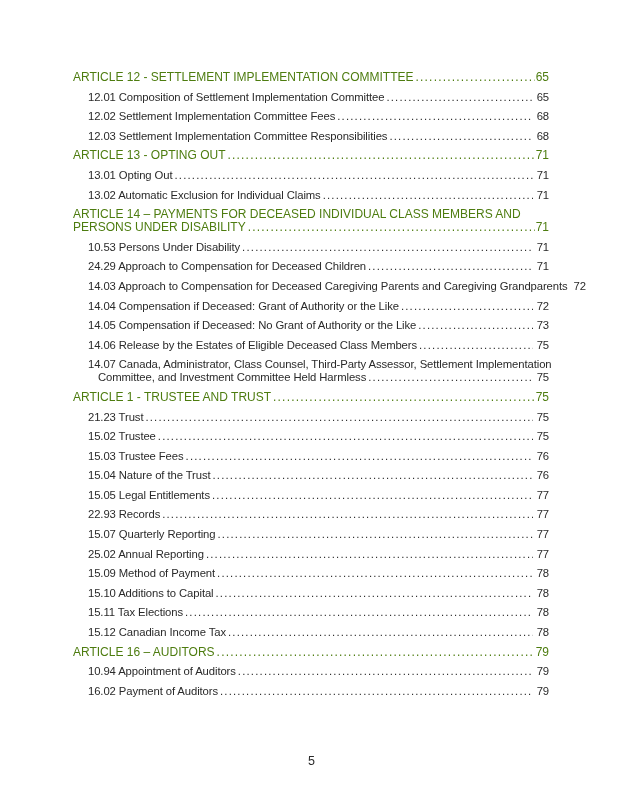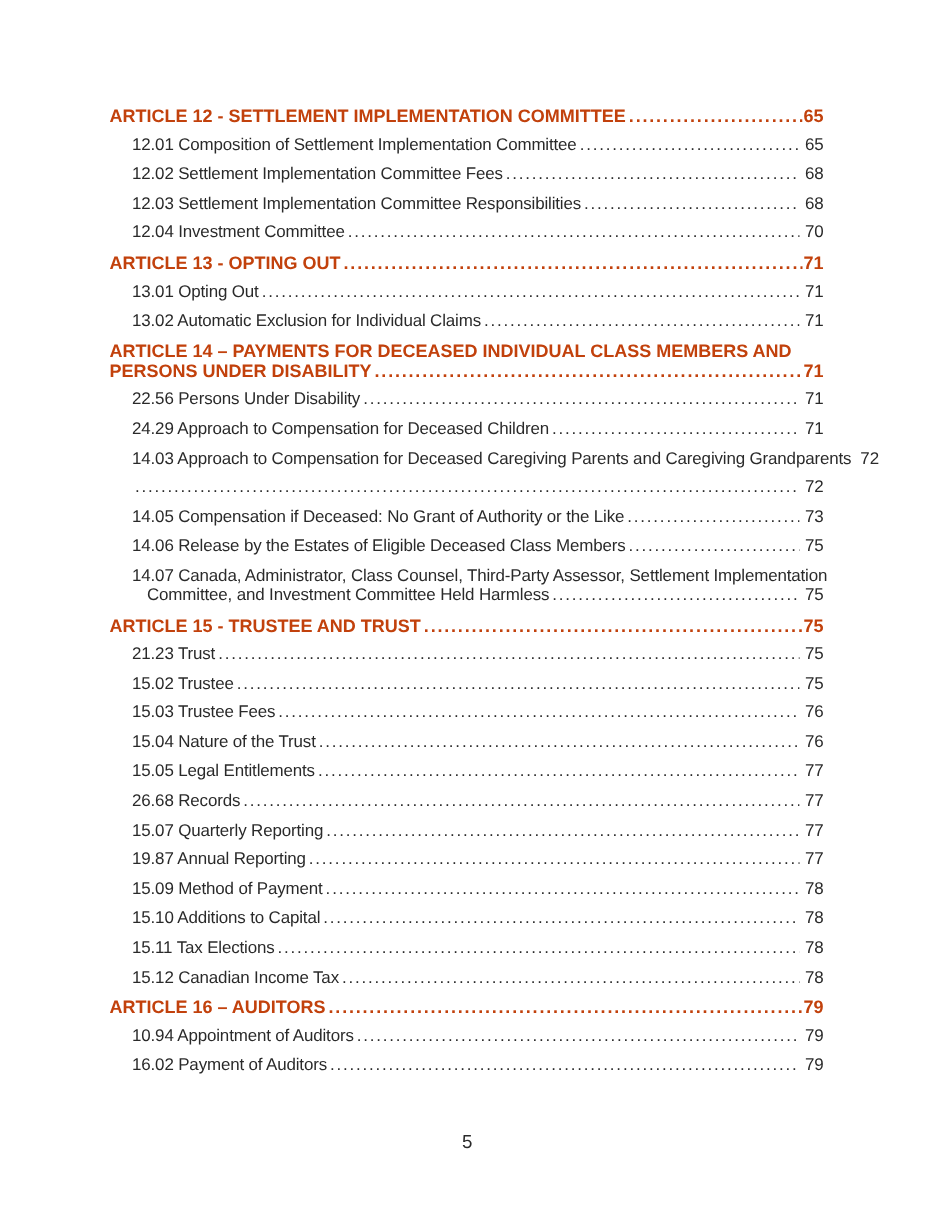--- a/index.html
+++ b/index.html
@@ -34,22 +34,22 @@
     line-height: 13px;
     white-space: nowrap;
     font-size: 11.3px;
     letter-spacing: -0.1px;
   }
   .toc-line.last {
     display: flex;
     align-items: baseline;
   }
   .toc-entry.heading {
-    font-weight: bold;
-    color: #c2410c;
+    font-weight: normal;
+    color: #4d7c0f;
   }
   .toc-entry.heading .toc-line {
     font-size: 12px;
     letter-spacing: 0;
   }
   .toc-entry.item .toc-line {
     padding-left: 15px;
   }
   .toc-entry.item .toc-line.cont {
     padding-left: 25px;
@@ -114,27 +114,20 @@
           <span class="toc-page">68</span>
         </div>
       </div>
       <div class="toc-entry item">
         <div class="toc-line last">
           <span class="toc-text">12.03 Settlement Implementation Committee Responsibilities</span>
           <span class="toc-leader"></span>
           <span class="toc-page">68</span>
         </div>
       </div>
-      <div class="toc-entry item">
-        <div class="toc-line last">
-          <span class="toc-text">12.04 Investment Committee</span>
-          <span class="toc-leader"></span>
-          <span class="toc-page">70</span>
-        </div>
-      </div>
       <div class="toc-entry heading">
         <div class="toc-line last">
           <span class="toc-text">ARTICLE 13 - OPTING OUT</span>
           <span class="toc-leader"></span>
           <span class="toc-page">71</span>
         </div>
       </div>
       <div class="toc-entry item">
         <div class="toc-line last">
           <span class="toc-text">13.01 Opting Out</span>
@@ -152,41 +145,42 @@
       <div class="toc-entry heading">
         <div class="toc-line">ARTICLE 14 – PAYMENTS FOR DECEASED INDIVIDUAL CLASS MEMBERS AND</div>
         <div class="toc-line cont last">
           <span class="toc-text">PERSONS UNDER DISABILITY</span>
           <span class="toc-leader"></span>
           <span class="toc-page">71</span>
         </div>
       </div>
       <div class="toc-entry item">
         <div class="toc-line last">
-          <span class="toc-text">22.56 Persons Under Disability</span>
+          <span class="toc-text">10.53 Persons Under Disability</span>
           <span class="toc-leader"></span>
           <span class="toc-page">71</span>
         </div>
       </div>
       <div class="toc-entry item">
         <div class="toc-line last">
           <span class="toc-text">24.29 Approach to Compensation for Deceased Children</span>
           <span class="toc-leader"></span>
           <span class="toc-page">71</span>
         </div>
       </div>
       <div class="toc-entry item">
         <div class="toc-line last">
           <span class="toc-text">14.03 Approach to Compensation for Deceased Caregiving Parents and Caregiving Grandparents</span>
           <span class="toc-leader"></span>
           <span class="toc-page">72</span>
         </div>
       </div>
       <div class="toc-entry item">
         <div class="toc-line last">
+          <span class="toc-text">14.04 Compensation if Deceased: Grant of Authority or the Like</span>
           <span class="toc-leader"></span>
           <span class="toc-page">72</span>
         </div>
       </div>
       <div class="toc-entry item">
         <div class="toc-line last">
           <span class="toc-text">14.05 Compensation if Deceased: No Grant of Authority or the Like</span>
           <span class="toc-leader"></span>
           <span class="toc-page">73</span>
         </div>
@@ -201,21 +195,21 @@
       <div class="toc-entry item">
         <div class="toc-line">14.07 Canada, Administrator, Class Counsel, Third-Party Assessor, Settlement Implementation</div>
         <div class="toc-line cont last">
           <span class="toc-text">Committee, and Investment Committee Held Harmless</span>
           <span class="toc-leader"></span>
           <span class="toc-page">75</span>
         </div>
       </div>
       <div class="toc-entry heading">
         <div class="toc-line last">
-          <span class="toc-text">ARTICLE 15 - TRUSTEE AND TRUST</span>
+          <span class="toc-text">ARTICLE 1 - TRUSTEE AND TRUST</span>
           <span class="toc-leader"></span>
           <span class="toc-page">75</span>
         </div>
       </div>
       <div class="toc-entry item">
         <div class="toc-line last">
           <span class="toc-text">21.23 Trust</span>
           <span class="toc-leader"></span>
           <span class="toc-page">75</span>
         </div>
@@ -243,35 +237,35 @@
       </div>
       <div class="toc-entry item">
         <div class="toc-line last">
           <span class="toc-text">15.05 Legal Entitlements</span>
           <span class="toc-leader"></span>
           <span class="toc-page">77</span>
         </div>
       </div>
       <div class="toc-entry item">
         <div class="toc-line last">
-          <span class="toc-text">26.68 Records</span>
+          <span class="toc-text">22.93 Records</span>
           <span class="toc-leader"></span>
           <span class="toc-page">77</span>
         </div>
       </div>
       <div class="toc-entry item">
         <div class="toc-line last">
           <span class="toc-text">15.07 Quarterly Reporting</span>
           <span class="toc-leader"></span>
           <span class="toc-page">77</span>
         </div>
       </div>
       <div class="toc-entry item">
         <div class="toc-line last">
-          <span class="toc-text">19.87 Annual Reporting</span>
+          <span class="toc-text">25.02 Annual Reporting</span>
           <span class="toc-leader"></span>
           <span class="toc-page">77</span>
         </div>
       </div>
       <div class="toc-entry item">
         <div class="toc-line last">
           <span class="toc-text">15.09 Method of Payment</span>
           <span class="toc-leader"></span>
           <span class="toc-page">78</span>
         </div>

